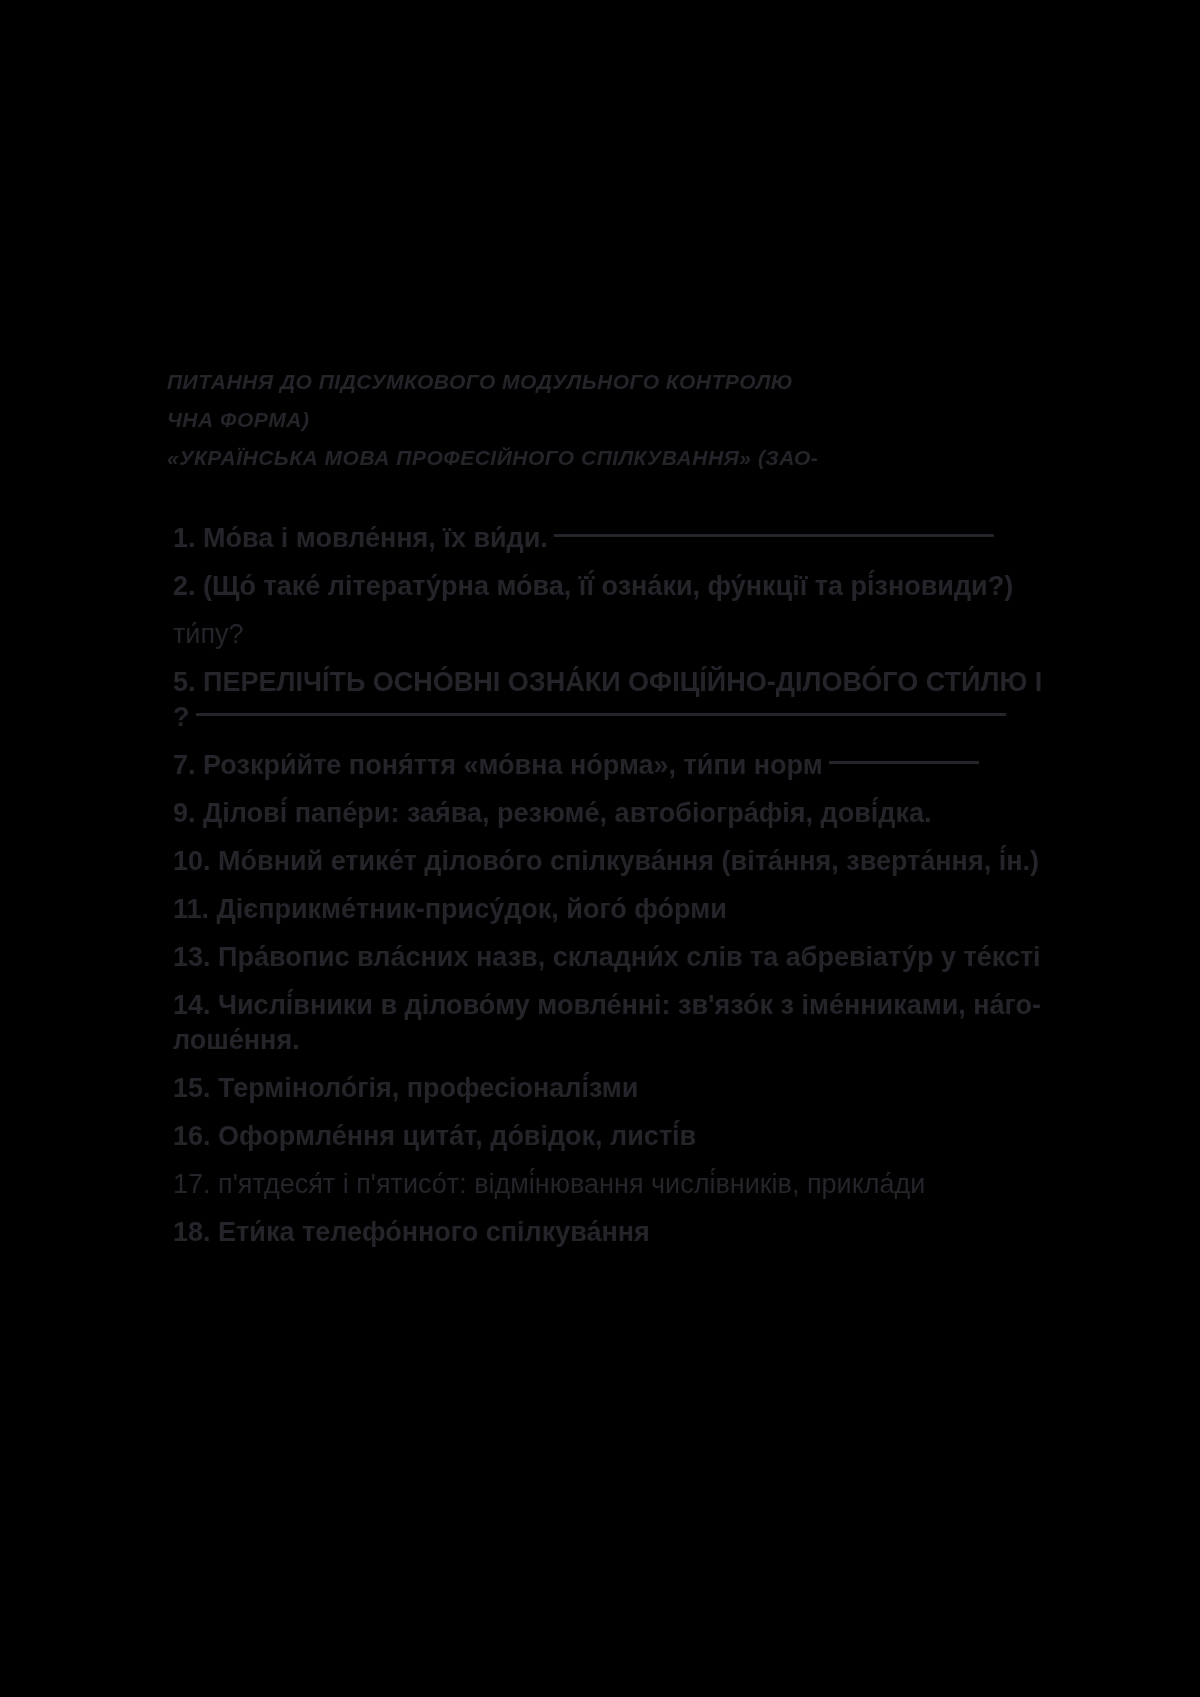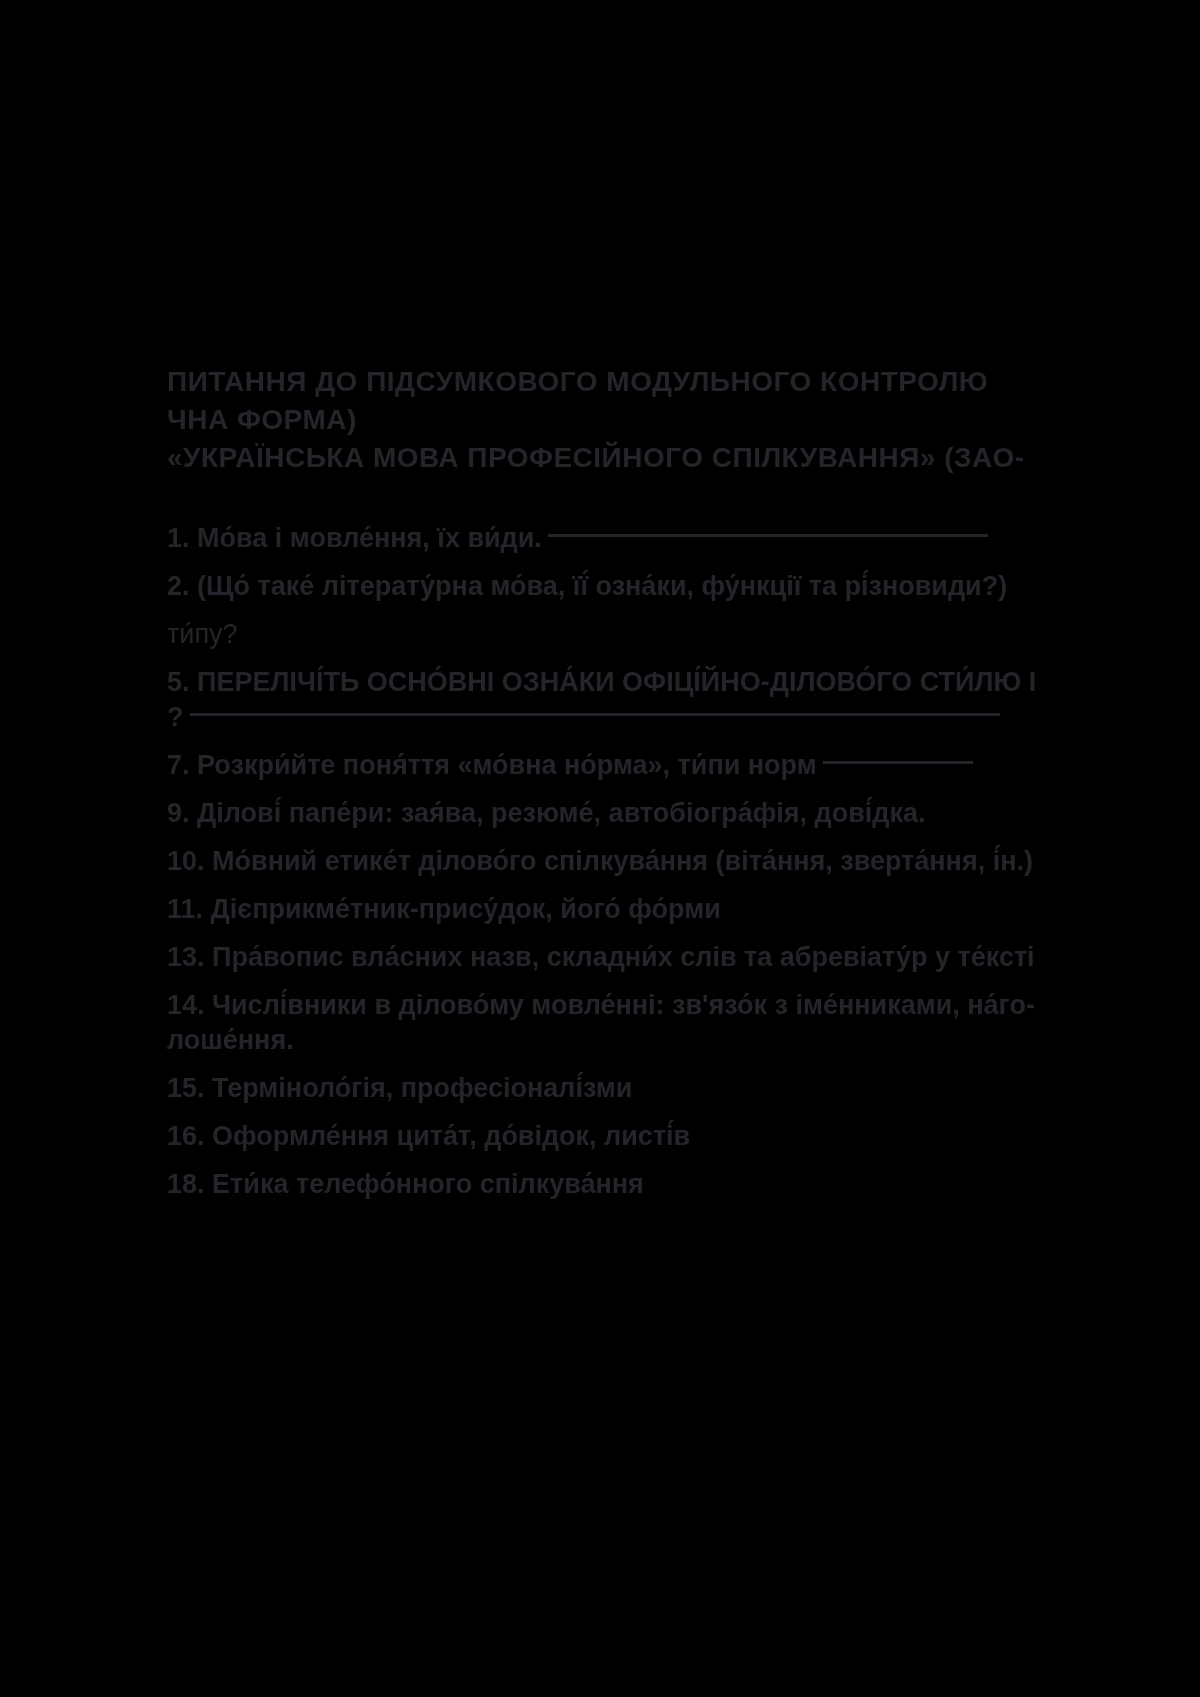--- a/index.html
+++ b/index.html
@@ -10,30 +10,31 @@
     font-family:"Liberation Sans", sans-serif;
   }
   .page{
     position:absolute;
     left:167px;top:363px;
     width:893px;
     color:#24242b;
   }
   .heading{
     font-weight:bold;
-    font-size:28px;
+    font-size:21px;
     line-height:38px;
     letter-spacing:0.5px;
     margin:0 0 44px 0;
+    font-style:italic;
   }
   .heading .hline{
     display:block;
     white-space:nowrap;
   }
-  .qlist{margin:0;padding:0;list-style:none;}
+  .qlist{margin:6px;padding:0;list-style:none;}
   .item{
     font-size:27px;
     font-weight:bold;
     line-height:35px;
     margin:0 0 13px 0;
   }
   .item.light{font-weight:normal;}
   .item .line{display:block;white-space:nowrap;}
   .num{display:inline;}
   .blank-rule{
@@ -86,17 +87,20 @@
       <li class="item">
         <span class="line"><span class="num">14.</span><span> Числі́вники в ділово́му мовле́нні: зв'язо́к з іме́нниками, на́го-</span></span>
         <span class="line"><span>лоше́ння.</span></span>
       </li>
       <li class="item">
         <span class="line"><span class="num">15.</span><span> Терміноло́гія, професіоналі́зми</span></span>
       </li>
       <li class="item">
         <span class="line"><span class="num">16.</span><span> Оформле́ння цита́т, до́відок, листі́в</span></span>
       </li>
+      <li class="item light">
+        <span class="line"><span class="num">17.</span><span> п'ятдеся́т і п'ятисо́т: відмі́нювання числі́вників, прикла́ди</span></span>
+      </li>
       <li class="item">
         <span class="line"><span class="num">18.</span><span> Ети́ка телефо́нного спілкува́ння</span></span>
       </li>
     </ol>
 </div>
 
 </body></html>

